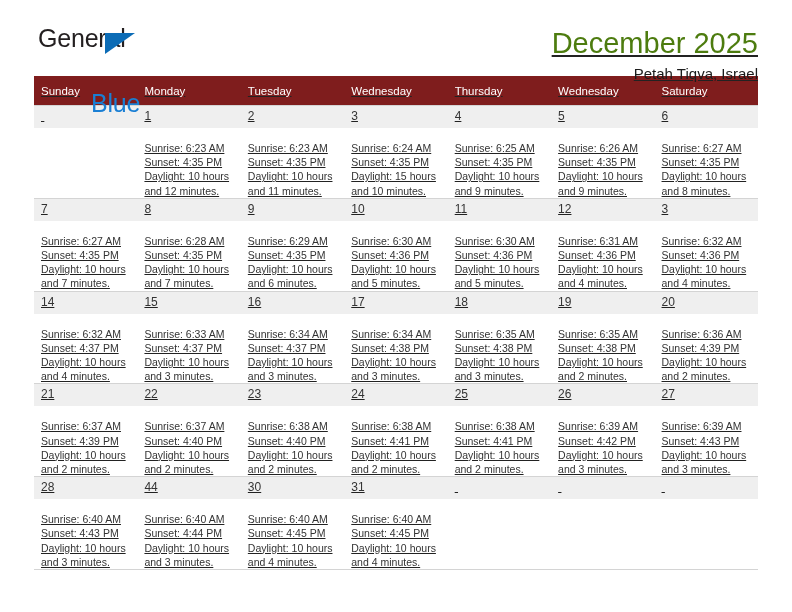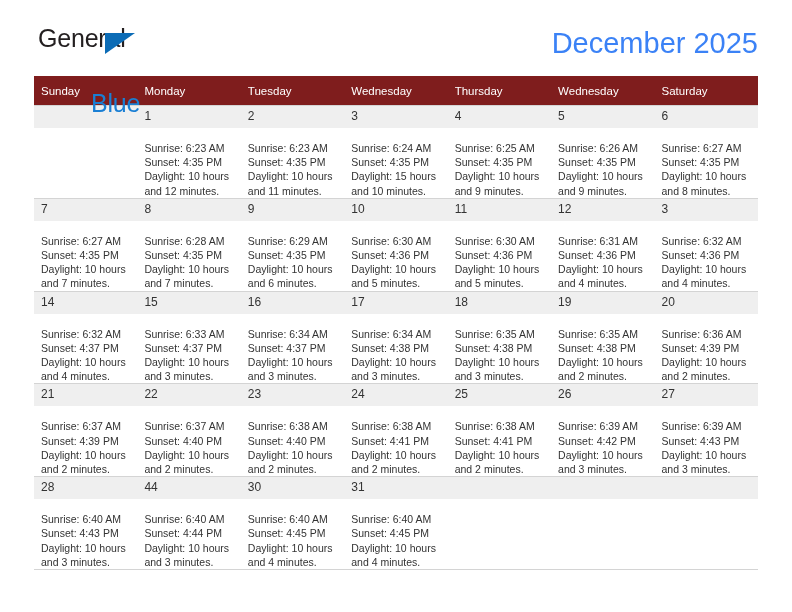--- a/index.html
+++ b/index.html
@@ -13,20 +13,21 @@
     font-family: "Liberation Sans", sans-serif;
     color: #222222;
     overflow: hidden;
   }
   .page {
     position: relative;
     width: 792px;
     height: 432px;
     box-sizing: border-box;
     padding: 0 34px;
+    text-decoration: underline;
   }
 
   
   .header {
     display: flex;
     align-items: flex-start;
     justify-content: space-between;
     height: 72px;
     padding-top: 24px;
     box-sizing: border-box;
@@ -63,21 +64,21 @@
     color: #1a7fd4;
     font-family: "Liberation Sans", sans-serif;
     margin-top: 40px;
   }
   .titles {
     text-align: right;
     padding-top: 2px;
   }
   .cal-title {
     font-size: 29px;
-    color: #3b82f6;
+    color: #4d7c0f;
     line-height: 34px;
     white-space: nowrap;
   }
   .cal-sub {
     font-size: 15px;
     color: #1c1c1c;
     line-height: 22px;
     margin-top: 3px;
     white-space: nowrap;
   }
@@ -135,20 +136,21 @@
   <div class="header">
 
     <div class="brand">
       <span class="brand-general">General</span>
       <span class="brand-tri"></span>
       <span class="brand-blue">Blue</span>
     </div>
 
     <div class="titles">
       <div class="cal-title">December 2025</div>
+      <div class="cal-sub">Petah Tiqva, Israel</div>
     </div>
 
   </div>
 
   <table class="calendar">
     <thead>
       <tr>
         <th>Sunday</th>
         <th>Monday</th>
         <th>Tuesday</th>

